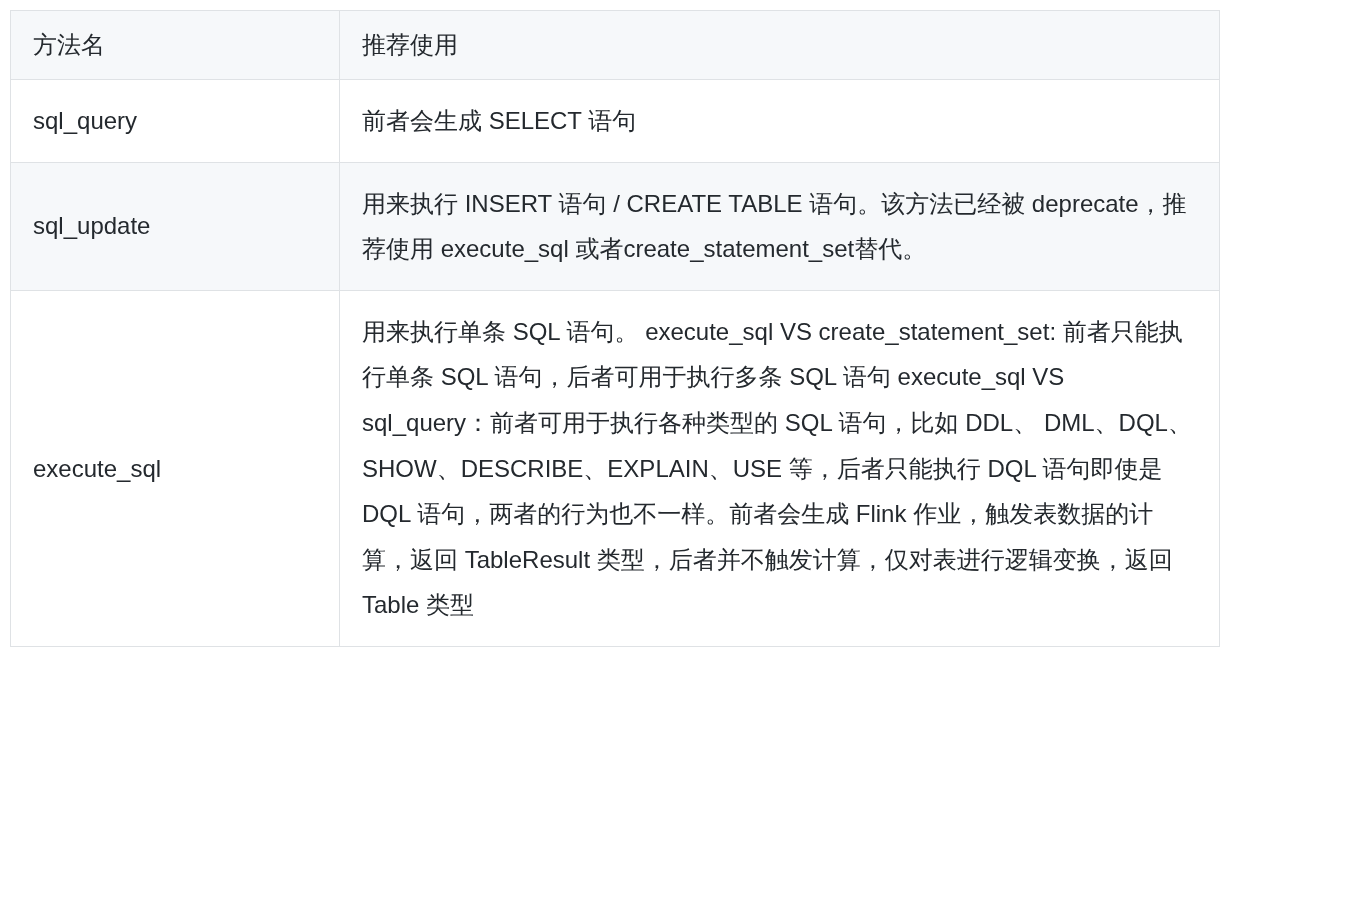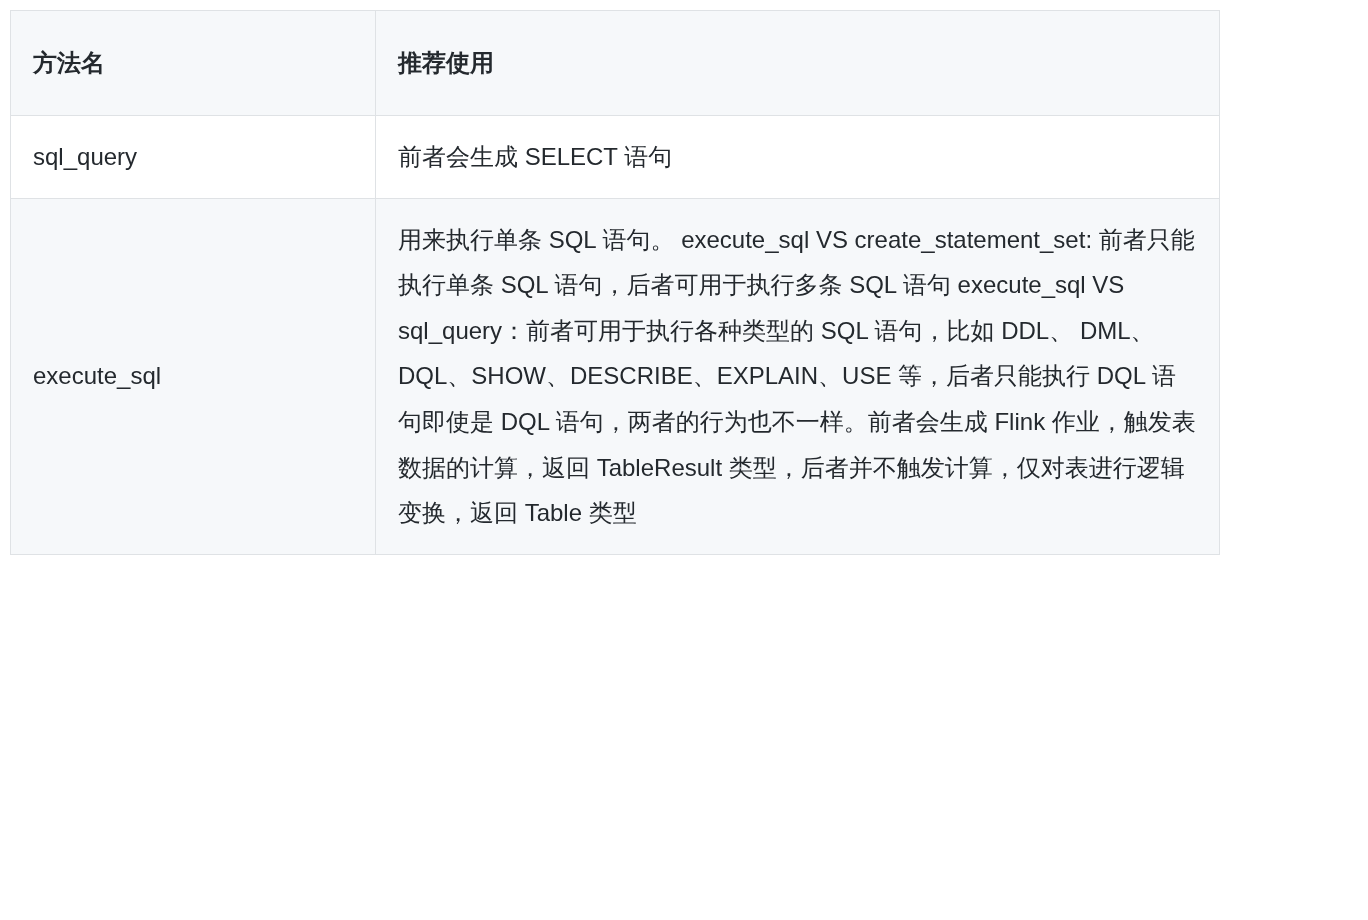--- a/index.html
+++ b/index.html
@@ -14,36 +14,36 @@
       width: 1368px;
     }
     table {
       width: 1210px;
       border-collapse: collapse;
       border: 1px solid #dfe2e5;
     }
     th {
       background-color: #f6f8fa;
       text-align: left;
-      padding: 36px 22px;
+      padding: 18px 22px;
       font-size: 24px;
-      font-weight: 700;
+      font-weight: 400;
       color: #24292e;
       border: 1px solid #dfe2e5;
     }
     td {
       padding: 18px 22px;
       font-size: 24px;
       color: #24292e;
       border: 1px solid #dfe2e5;
       vertical-align: middle;
       line-height: 1.9;
     }
     td.method-col {
-      width: 365px;
+      width: 329px;
       vertical-align: middle;
     }
     tbody tr:nth-child(even) {
       background-color: #f6f8fa;
     }
     tbody tr:nth-child(odd) {
       background-color: #ffffff;
     }
   </style>
 </head>
@@ -55,17 +55,21 @@
       <th>方法名</th>
       <th>推荐使用</th>
     </tr>
   </thead>
   <tbody>
     <tr>
       <td class="method-col">sql_query</td>
       <td>前者会生成 SELECT 语句</td>
     </tr>
     <tr>
+      <td class="method-col">sql_update</td>
+      <td>用来执行 INSERT 语句 / CREATE TABLE 语句。该方法已经被 deprecate，推荐使用 execute_sql 或者create_statement_set替代。</td>
+    </tr>
+    <tr>
       <td class="method-col">execute_sql</td>
       <td>用来执行单条 SQL 语句。 execute_sql VS create_statement_set: 前者只能执行单条 SQL 语句，后者可用于执行多条 SQL 语句 execute_sql VS sql_query：前者可用于执行各种类型的 SQL 语句，比如 DDL、 DML、DQL、SHOW、DESCRIBE、EXPLAIN、USE 等，后者只能执行 DQL 语句即使是 DQL 语句，两者的行为也不一样。前者会生成 Flink 作业，触发表数据的计算，返回 TableResult 类型，后者并不触发计算，仅对表进行逻辑变换，返回 Table 类型</td>
     </tr>
   </tbody>
 </table>
 
 </body></html>

